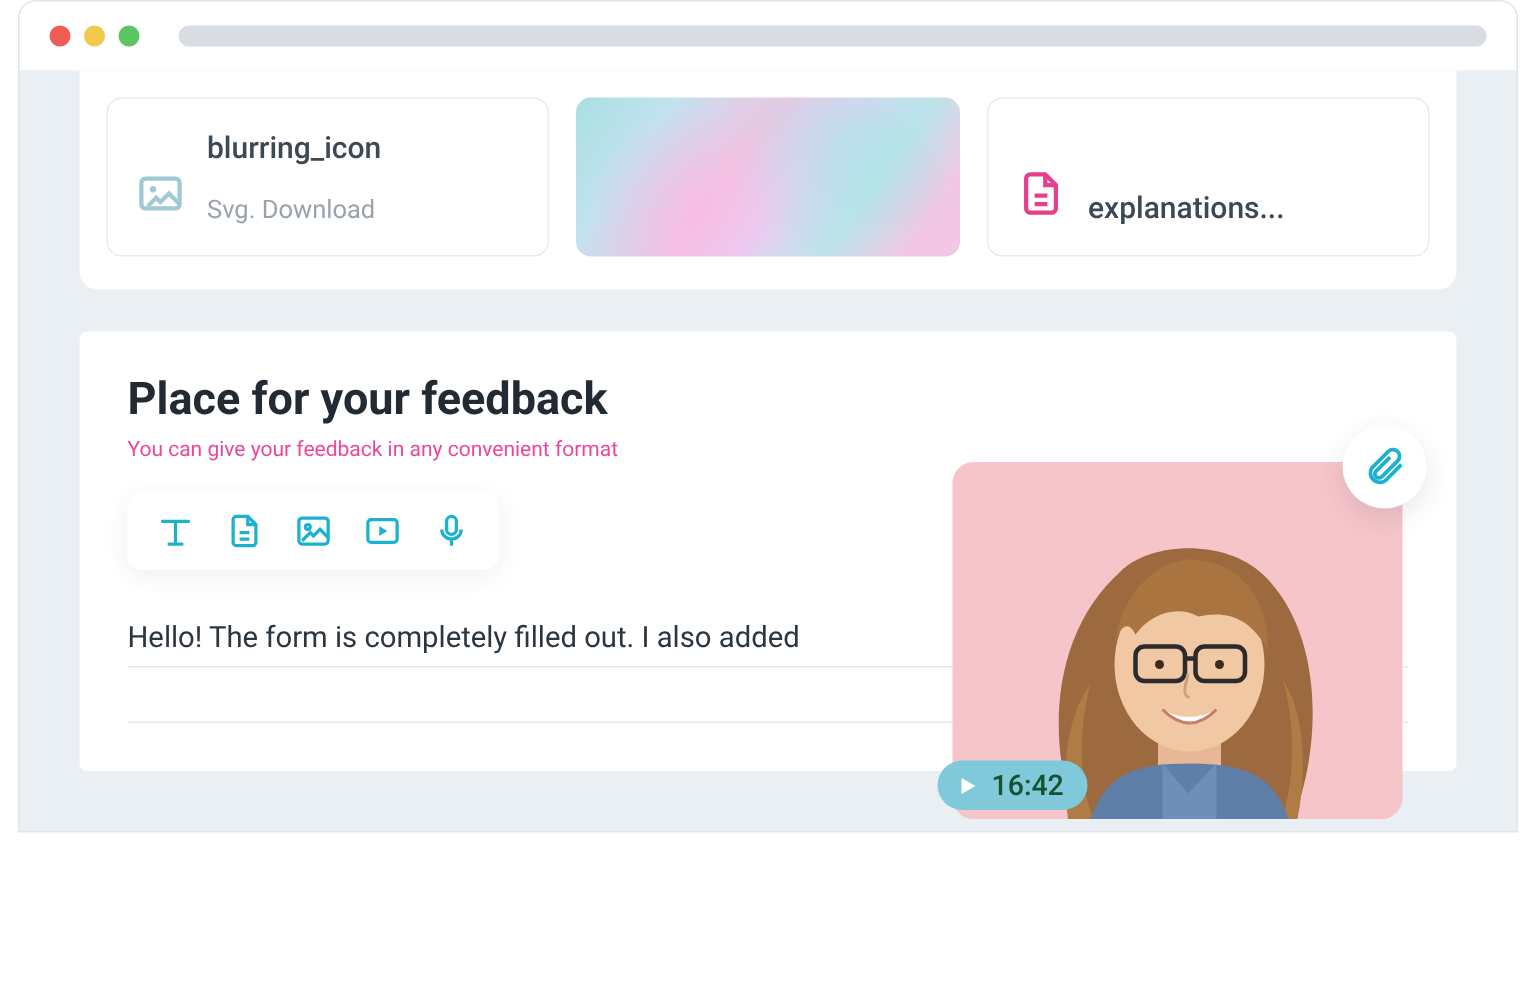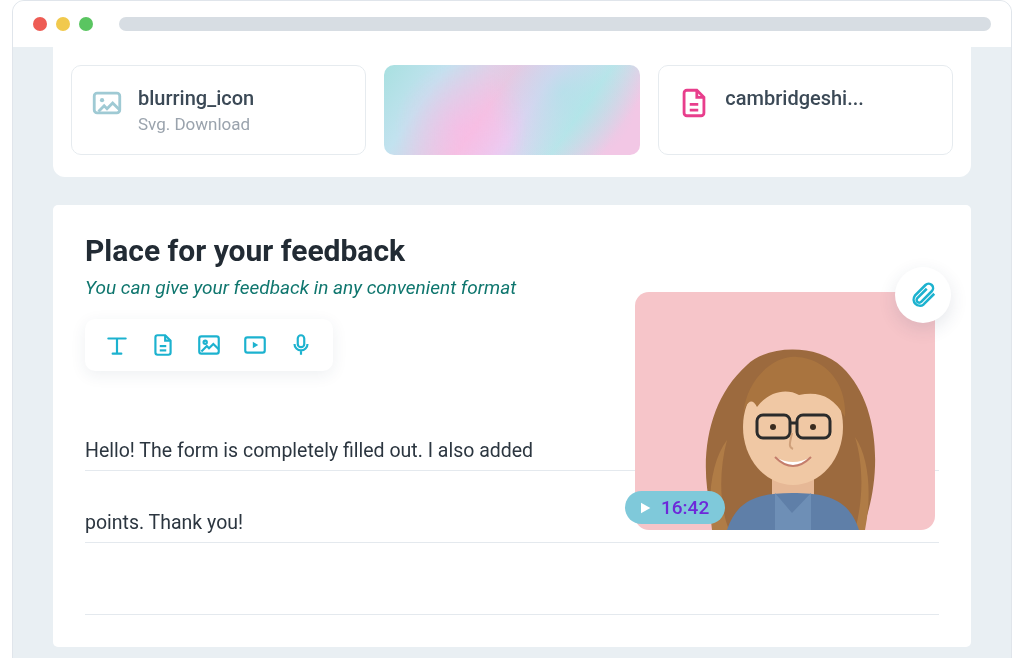--- a/index.html
+++ b/index.html
@@ -40,34 +40,34 @@
     .attachments-panel {
       background: #fff;
       border-radius: 0 0 12px 12px;
       padding: 18px 18px 22px;
       display: flex;
       gap: 18px;
     }
     .attach-card {
       flex: 1;
       display: flex;
-      align-items: flex-start;
+      align-items: flex-end;
       gap: 14px;
       border: 1px solid #e6ebef;
       border-radius: 10px;
       padding: 20px 18px;
       background: #fff;
       overflow: hidden;
     }
     .attach-icon svg { width: 34px; height: 34px; }
     .attach-title {
       color: #3b4956; font-size: 20px; font-weight: 500;
       white-space: nowrap; overflow:hidden; text-overflow:ellipsis;
     }
-    .attach-sub { color: #9aa3ad; font-size: 17px; margin-top: 4px; }
+    .attach-sub { color: #9aa3ad; font-size: 17px; margin-top: 20px; }
     .thumb-card {
       flex: 1; border-radius: 10px; overflow: hidden;
       background: linear-gradient(125deg, #a8e0e0 0%, #c2e2ef 20%, #f1c4e2 42%, #e8cff3 55%, #bde4ea 72%, #f2c7e5 88%);
       position: relative;
     }
     .thumb-card::before {
       content:""; position:absolute; inset:0;
       background: radial-gradient(circle at 30% 70%, rgba(255,182,230,.55) 0%, transparent 35%),
                   radial-gradient(circle at 70% 30%, rgba(160,230,230,.55) 0%, transparent 40%);
     }
@@ -76,21 +76,21 @@
       background:#fff;
       border-radius: 5px;
       margin-top: 28px;
       padding: 28px 32px 32px;
       position: relative;
     }
     .feedback-title {
       font-size: 30px; font-weight: 700; color:#222b34;
     }
     .feedback-sub {
-      font-size: 19px; color:#0f766e; margin-top: 8px; font-style: italic;
+      font-size: 14px; color:#ec4899; margin-top: 8px;
     }
     .toolbar {
       display:inline-flex; gap: 18px;
       margin-top: 20px;
       padding: 12px 18px;
       border-radius: 10px;
       box-shadow: 0 4px 16px rgba(40,60,90,.08);
     }
     .tool-btn { width: 28px; height: 28px; display:flex; align-items:center; justify-content:center; cursor:pointer; }
     .tool-btn svg { width: 26px; height: 26px; stroke:#1cb2cf; fill:none; stroke-width:2; }
@@ -100,21 +100,20 @@
     }
     .feedback-text {
       flex: 1 1 55%;
     }
     .feedback-text .line {
       border-bottom: 1px solid #e4e9ee;
       font-size: 19.5px;
       color:#2c3640;
       line-height: 1.75;
       padding: 0 0 2px;
-      margin-top: 35px;
     }
     .video-wrap {
       position: absolute;
       right: 36px;
       top: 80px;
       width: 320px; height: 245px;
     }
     .video {
       width: 300px; height: 238px;
       background: #f6c5c9;
@@ -125,21 +124,21 @@
     .attach-floating {
       position:absolute; top:-18px; right:-16px;
       width: 56px; height:56px; border-radius:50%; background:#fff;
       box-shadow: 0 6px 18px rgba(40,60,90,.12);
       display:flex; align-items:center; justify-content:center;
       cursor:pointer;
     }
     .attach-floating svg { width:30px; height:30px; stroke:#1cb2cf; fill:none; stroke-width:2; }
     .play-badge {
       position:absolute; bottom:6px; left:10px;
-      background:#7fc9da; color:#6d28d9;
+      background:#7fc9da; color:#14532d;
       border-radius: 999px;
       padding: 5px 16px 5px 12px;
       display:flex; align-items:center; gap:8px;
       font-size: 19px; font-weight:500;
       cursor:pointer;
       z-index: 5;
     }
     .play-badge svg { width:16px; height:16px; fill:#fff; }
   </style>
 </head>
@@ -178,21 +177,21 @@
       <div class="attach-card">
         <div class="attach-icon">
           <svg viewBox="0 0 24 24" fill="none" stroke="#e83e8c" stroke-width="2">
             <path d="M14 3H7a2 2 0 0 0-2 2v14a2 2 0 0 0 2 2h10a2 2 0 0 0 2-2V8z"></path>
             <path d="M14 3v5h5"></path>
             <line x1="9" y1="13" x2="15" y2="13"></line>
             <line x1="9" y1="17" x2="15" y2="17"></line>
           </svg>
         </div>
         <div style="flex:1; min-width:0">
-          <div class="attach-title">cambridgeshi...</div>
+          <div class="attach-title">explanations...</div>
         </div>
       </div>
 
     </div>
 
     <div class="feedback-panel">
       <div class="feedback-title">Place for your feedback</div>
       <div class="feedback-sub">You can give your feedback in any convenient format</div>
 
       <div class="toolbar">
@@ -226,21 +225,20 @@
           <svg viewBox="0 0 24 24">
               <rect x="9" y="3" width="6" height="11" rx="3"></rect>
               <path d="M6 11a6 6 0 0 0 12 0M12 18v3"></path>
             </svg>
         </div>
       </div>
 
       <div class="feedback-body">
         <div class="feedback-text">
           <div class="line">Hello! The form is completely filled out. I also added</div>
-          <div class="line">points. Thank you!</div>
           <div class="line">&nbsp;</div>
         </div>
       </div>
 
       <div class="video-wrap">
         <div class="video">
           <svg class="avatar" width="260" height="235" viewBox="0 0 260 235">
 
             <path d="M60 235 C 40 180 45 110 90 70 C 110 50 160 48 185 72 C 225 110 225 185 205 235 Z" fill="#9c6a3e"></path>
 

